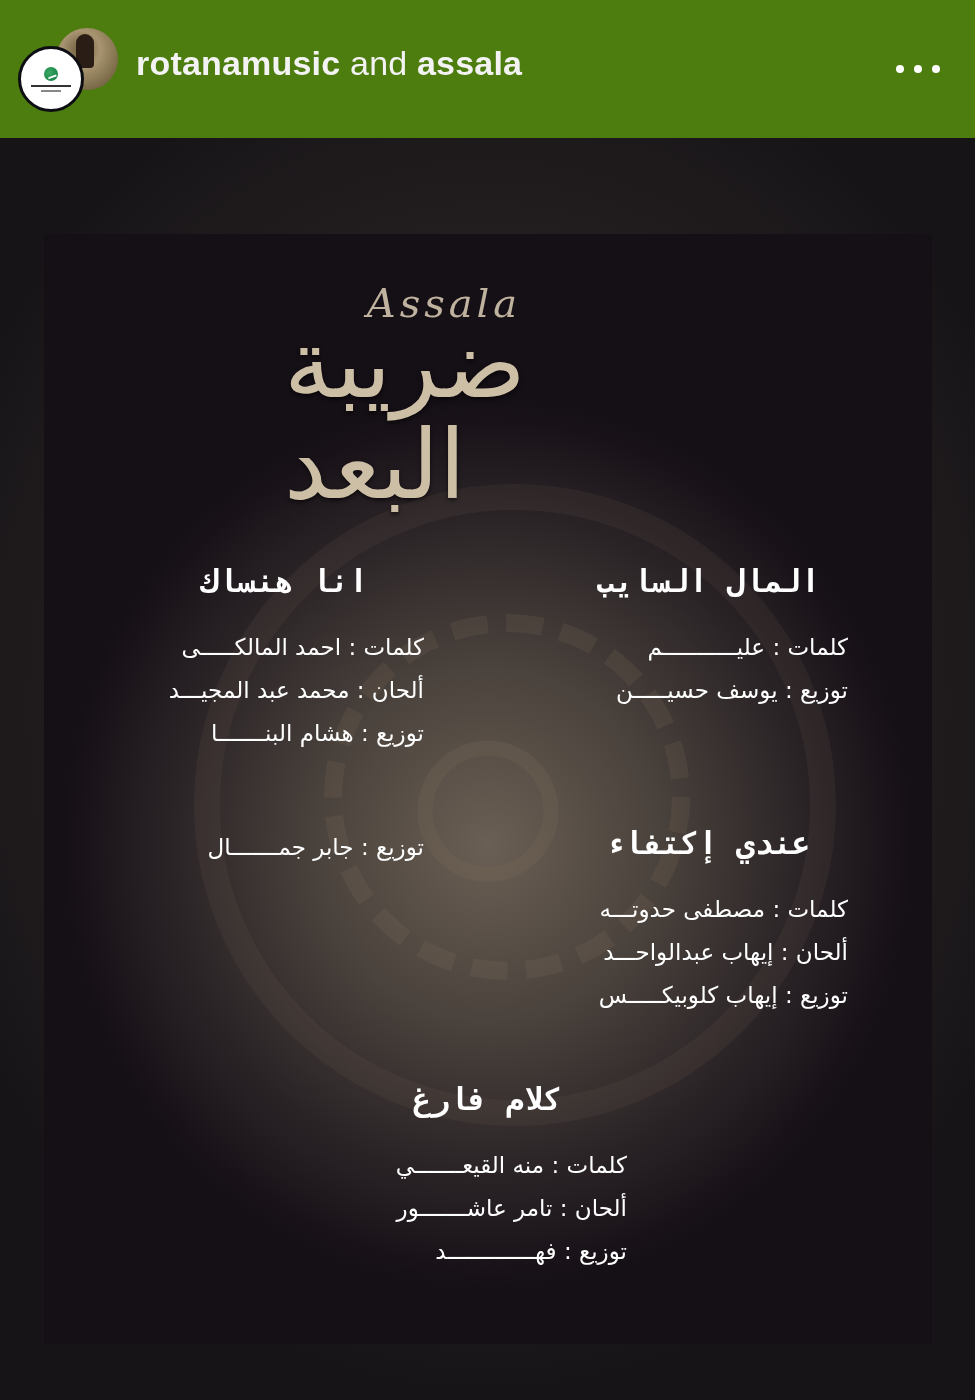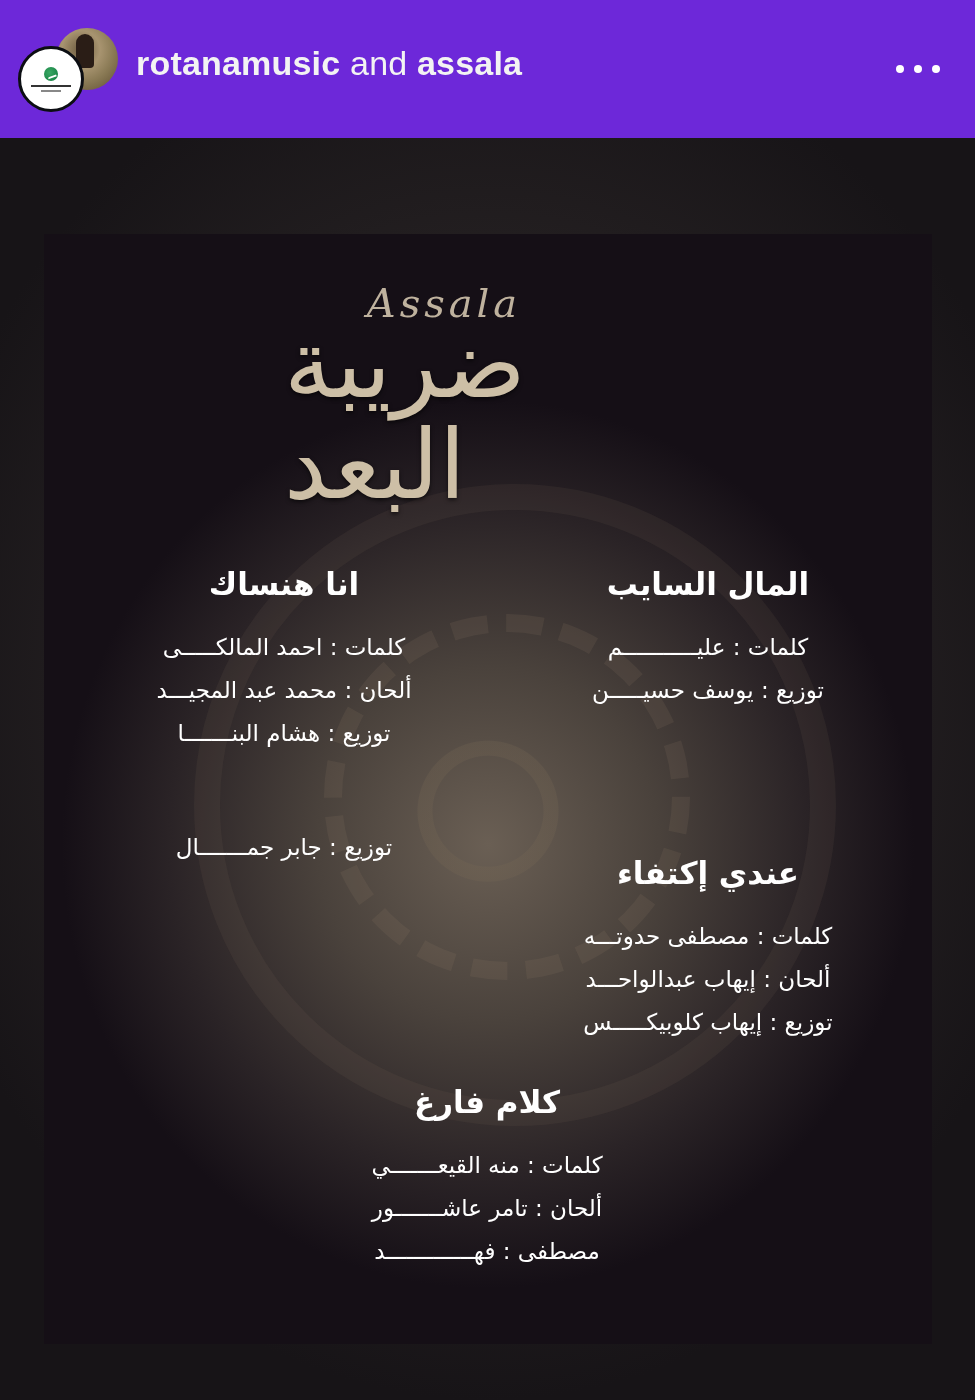--- a/index.html
+++ b/index.html
@@ -1,21 +1,21 @@
 <!DOCTYPE html>
 <html><head>
 <meta charset="utf-8">
 <style>
   * { box-sizing: border-box; margin: 0; padding: 0; }
   html, body { width: 975px; height: 1400px; overflow: hidden; background: #0c0e13; }
   body { font-family: "DejaVu Sans", sans-serif; position: relative; }
 
   .header {
     position: absolute; left: 0; top: 0; width: 975px; height: 138px;
-    background: #6d28d9;
+    background: #4d7c0f;
     display: flex; align-items: center;
   }
   .avatars { position: absolute; left: 16px; top: 26px; width: 90px; height: 86px; }
   .avatar-back {
     position: absolute; left: 40px; top: 2px; width: 62px; height: 62px; border-radius: 50%;
     background: radial-gradient(circle at 40% 35%, #6b5a3e 0%, #a89470 35%, #8a7a55 60%, #5b4b30 100%);
     overflow: hidden;
   }
   .avatar-back .figure {
     position: absolute; left: 20px; top: 6px; width: 18px; height: 34px; border-radius: 9px 9px 4px 4px;
@@ -82,28 +82,28 @@
     font-family: "DejaVu Sans", sans-serif; font-size: 96px; line-height: 1.05; color: #cdbfa6;
     font-weight: normal; z-index: 2; direction: rtl;
     text-shadow: 0 2px 4px rgba(0,0,0,0.6);
   }
 
   .song {
     position: absolute; direction: rtl; color: #ffffff; z-index: 2;
     font-family: "DejaVu Sans", sans-serif;
   }
   .song-title {
-    font-weight: bold; font-size: 31px; text-align: center; margin-bottom: 22px; line-height: 40px;
+    font-weight: bold; font-size: 31px; text-align: center; margin-bottom: 22px; line-height: 40px; font-family: Liberation Mono, monospace;
   }
   .credit {
-    font-size: 23px; line-height: 43px; white-space: nowrap; text-align: center;
+    font-size: 23px; line-height: 43px; white-space: nowrap; text-align: right;
   }
   .song-1 { left: 524px; top: 330px; width: 280px; }
   .song-2 { left: 100px; top: 330px; width: 280px; }
-  .song-3 { left: 524px; top: 592px; width: 280px; margin-top: 27px; }
+  .song-3 { left: 524px; top: 592px; width: 280px; }
   .song-4 { left: 100px; top: 592px; width: 280px; }
   .song-5 { left: 303px; top: 848px; width: 280px; }
 </style>
 </head>
 <body>
 
 <div class="header">
   <div class="avatars">
     <div class="avatar-back">
       <div class="figure"></div>
@@ -152,16 +152,16 @@
     </div>
 
     <div class="song song-4">
       <div class="credit">توزيع : جابر جمـــــــال</div>
     </div>
 
     <div class="song song-5">
       <div class="song-title">كلام فارغ</div>
       <div class="credit">كلمات : منه القيعـــــــي</div>
       <div class="credit">ألحان : تامر عاشـــــــور</div>
-      <div class="credit">مصطفى : فهـــــــــــــد</div>
+      <div class="credit">توزيع : فهـــــــــــــد</div>
     </div>
   </div>
 </div>
 
 </body></html>

